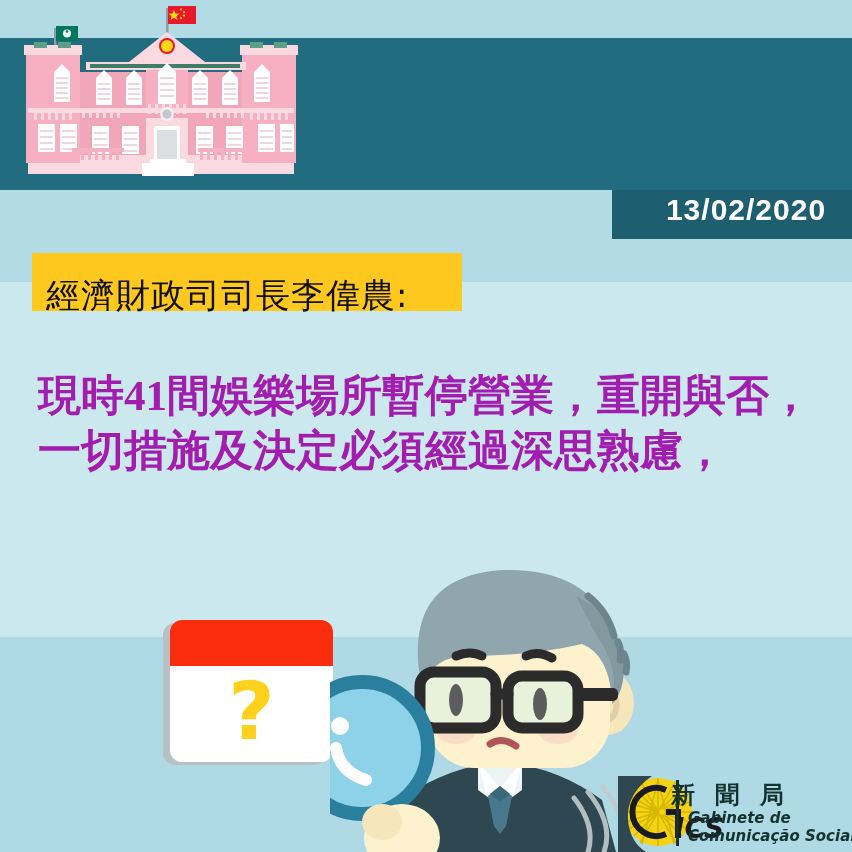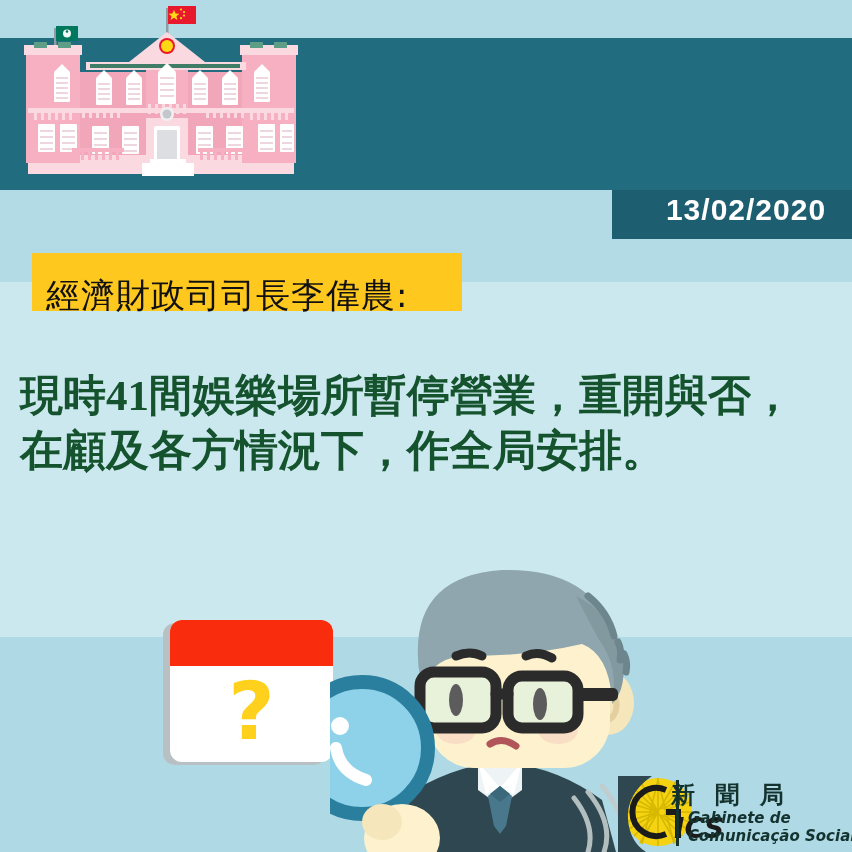--- a/index.html
+++ b/index.html
@@ -37,22 +37,22 @@
     background:#ffc81e;
   }
   .yellow-banner-text {
     position:absolute; left:46px; top:258px; width:420px; height:50px;
     color:#111111; font-family:"DejaVu Sans", sans-serif;
     font-size:34px; line-height:50px; white-space:nowrap; letter-spacing:1px;margin-top:12px;
   }
 
   
   .body-text {
-    position:absolute; left:20px; top:368px; width:800px;
-    color:#14532d; font-family:"Liberation Serif", serif; font-weight:bold;
+    position:absolute; left:38px; top:368px; width:800px;
+    color:#a21caf; font-family:"Liberation Serif", serif; font-weight:bold;
     font-size:43px; line-height:55px; letter-spacing:0px;
   }
   .body-text .ln { display:block; white-space:nowrap; }
 
   
   .building-wrap { position:absolute; left:0px; top:0px; width:322px; height:205px; }
 
   
   .cal-shadow {
     position:absolute; left:163px; top:623px; width:163px; height:142px;
@@ -250,21 +250,21 @@
   </div>
 
 
   <div class="date-badge">13/02/2020</div>
 
   <div class="yellow-banner"></div>
   <div class="yellow-banner-text">經濟財政司司長李偉農:</div>
 
   <div class="body-text">
     <span class="ln">現時41間娛樂場所暫停營業，重開與否，</span>
-    <span class="ln">在顧及各方情況下，作全局安排。</span>
+    <span class="ln">一切措施及決定必須經過深思熟慮，</span>
   </div>
 
   <div class="cal-shadow"></div>
   <div class="cal">
     <div class="cal-head"></div>
     <div class="cal-q">?</div>
   </div>
 
   <div class="person">
     <svg viewBox="0 0 360 304" width="360" height="304" xmlns="http://www.w3.org/2000/svg">

